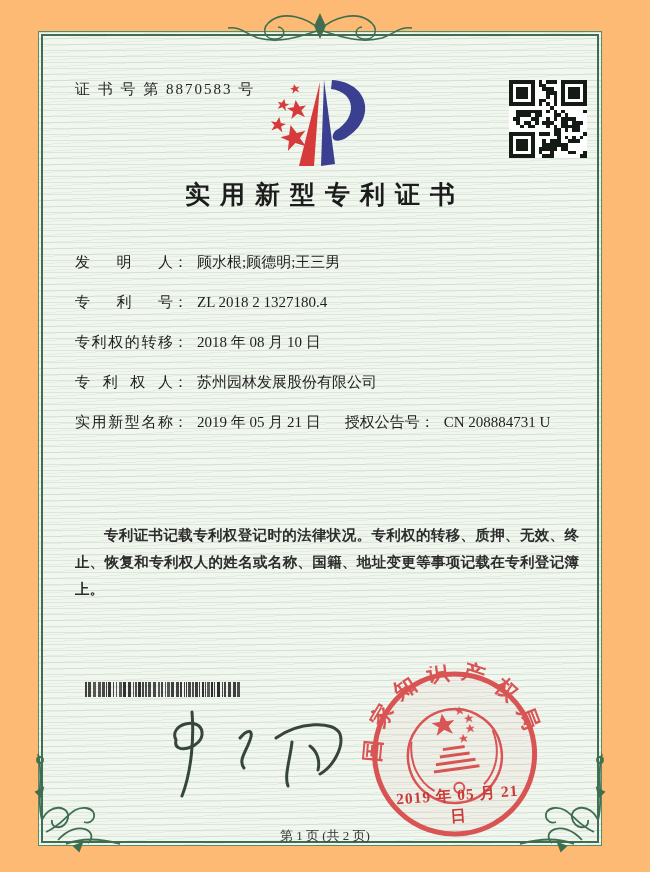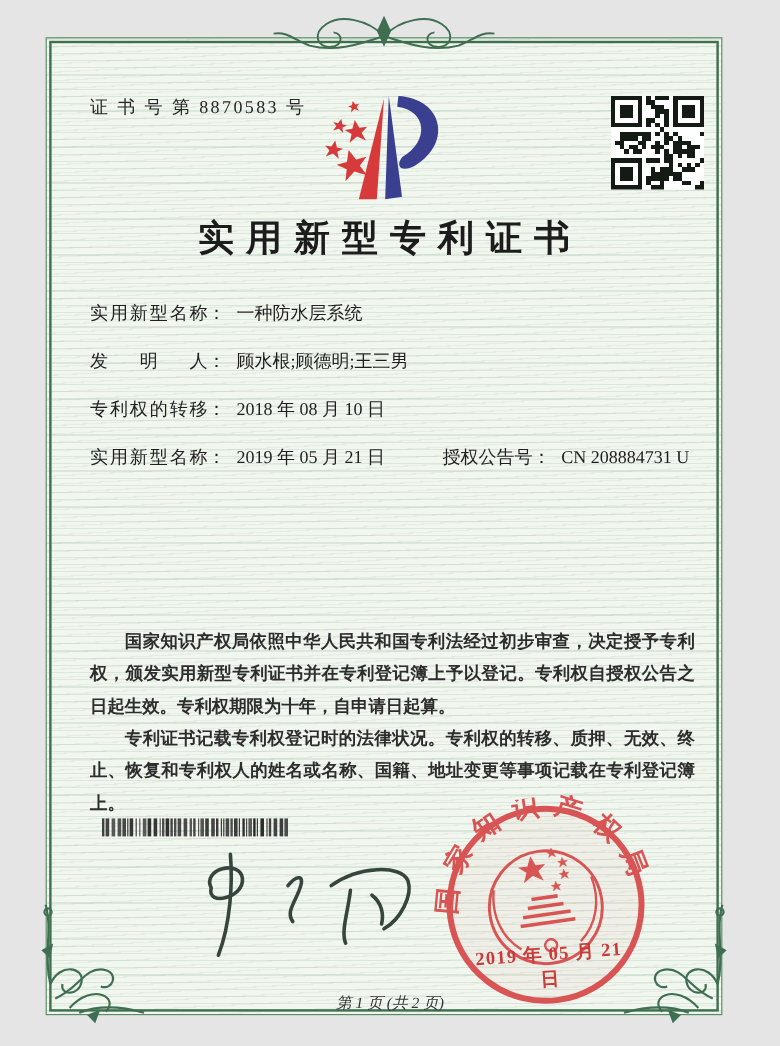--- a/index.html
+++ b/index.html
@@ -1,47 +1,47 @@
 <!DOCTYPE html>
 <html><head>
 <meta charset="utf-8">
 <style>
   html,body{margin:0;padding:0;background:#ffffff;}
-  .page{position:relative;width:650px;height:872px;background:#e5e5e5;overflow:hidden;
+  .page{position:relative;width:650px;height:872px;background:#fdba74;overflow:hidden;
         font-family:"Liberation Serif","DejaVu Serif",serif;color:#1f1f1f;}
   
   .frame{position:absolute;left:38px;top:31px;width:562px;height:813px;
          border:1px solid #5b8a66;
          background-color:#f1f6ee;
          background-image:
            repeating-linear-gradient(180deg, rgba(106,152,118,0.16) 0 1px, rgba(255,255,255,0) 1px 6px),
            repeating-linear-gradient(177deg, rgba(106,152,118,0.09) 0 1px, rgba(255,255,255,0) 1px 7px);}
   .frame::before{content:"";position:absolute;inset:2px;border:2px solid #3f6e51;pointer-events:none;}
   .orn{position:absolute;pointer-events:none;}
   .cert-no{position:absolute;left:75px;top:80px;font-size:15px;letter-spacing:2px;color:#262626;}
   .logo{position:absolute;left:252px;top:74px;}
   .qr{position:absolute;left:509px;top:80px;width:78px;height:78px;}
   .title{position:absolute;left:0;top:178px;width:650px;text-align:center;
-         font-size:30px;font-weight:700;letter-spacing:10px;color:#1c1c1c;}
+         font-size:25px;font-weight:700;letter-spacing:10px;color:#1c1c1c;}
   .fields{position:absolute;left:75px;top:252px;width:510px;font-size:15px;}
   .frow{height:40px;line-height:20px;white-space:nowrap;}
   .flabel{display:inline-block;width:98px;text-align:justify;text-align-last:justify;vertical-align:top;}
   .colon{margin-right:9px;}
-  .gpair2{margin-left:48px;}
+  .gpair2{margin-left:24px;}
   .body-text{position:absolute;left:75px;top:522px;width:504px;font-size:14.5px;
              line-height:27px;color:#2d2d2d;font-weight:600;text-align:justify;}
   .body-text p{margin:0;text-indent:2em;}
   .barcode{position:absolute;left:85px;top:682px;width:160px;height:15px;display:flex;align-items:stretch;}
   .barcode span{display:block;height:100%;background:#2a2a2a;}
   .signer{position:absolute;left:82px;top:727px;font-size:15.5px;letter-spacing:3px;line-height:29px;color:#262626;}
   .sig{position:absolute;left:148px;top:708px;}
   .seal{position:absolute;left:362px;top:664px;width:186px;height:186px;transform:rotate(-8deg);}
   .seal-date{position:absolute;left:388px;top:785px;width:140px;text-align:center;
              color:#c93a38;font-size:15.5px;font-weight:600;letter-spacing:1px;transform:rotate(-4deg);}
-  .footer{position:absolute;left:0;top:827px;width:650px;text-align:center;font-size:13px;color:#333;font-style:italic;}
+  .footer{position:absolute;left:0;top:827px;width:650px;text-align:center;font-size:13px;color:#333;}
   .hidden-defs{position:absolute;width:0;height:0;overflow:hidden;}
 </style>
 </head>
 <body>
 
 <div class="page">
 
   <svg class="hidden-defs" aria-hidden="true">
       <defs>
     <polygon id="star5" points="0,-10 2.94,-3.09 9.51,-3.09 4.19,1.18 6.88,8.09 0,3.82 -6.88,8.09 -4.19,1.18 -9.51,-3.09 -2.94,-3.09"></polygon>
@@ -227,35 +227,37 @@
       <rect x="10" y="20" width="1" height="1" fill="#141a14"></rect>
       <rect x="11" y="20" width="1" height="1" fill="#141a14"></rect>
       <rect x="19" y="20" width="1" height="1" fill="#141a14"></rect>
       <rect x="20" y="20" width="1" height="1" fill="#141a14"></rect>
     </svg>
 
   <div class="title">实用新型专利证书</div>
 
   <div class="fields">
     <div class="frow">
-      <span class="flabel">实用新型名称</span><span class="colon">：</span><span>一种防水层系统</span>
-    </div>
-    <div class="frow">
       <span class="flabel">发明人</span><span class="colon">：</span><span>顾水根;顾德明;王三男</span>
     </div>
     <div class="frow">
+      <span class="flabel">专利号</span><span class="colon">：</span><span>ZL 2018 2 1327180.4</span>
+    </div>
+    <div class="frow">
       <span class="flabel">专利权的转移</span><span class="colon">：</span><span>2018 年 08 月 10 日</span>
     </div>
     <div class="frow">
+      <span class="flabel">专利权人</span><span class="colon">：</span><span>苏州园林发展股份有限公司</span>
+    </div>
+    <div class="frow">
       <span class="flabel">实用新型名称</span><span class="colon">：</span><span>2019 年 05 月 21 日</span><span class="gpair2"><span>授权公告号</span><span class="colon">：</span><span>CN 208884731 U</span></span>
     </div>
   </div>
 
   <div class="body-text">
-    <p>国家知识产权局依照中华人民共和国专利法经过初步审查，决定授予专利权，颁发实用新型专利证书并在专利登记簿上予以登记。专利权自授权公告之日起生效。专利权期限为十年，自申请日起算。</p>
     <p>专利证书记载专利权登记时的法律状况。专利权的转移、质押、无效、终止、恢复和专利权人的姓名或名称、国籍、地址变更等事项记载在专利登记簿上。</p>
   </div>
 
   <div class="barcode" id="barcode">
       <span style="width: 2px; margin-right: 1px; opacity: 0.89;"></span>
       <span style="width: 3px; margin-right: 2px; opacity: 0.88;"></span>
       <span style="width: 3px; margin-right: 2px; opacity: 0.77;"></span>
       <span style="width: 3px; margin-right: 1px; opacity: 0.8;"></span>
       <span style="width: 3px; margin-right: 1px; opacity: 0.85;"></span>
       <span style="width: 1px; margin-right: 1px; opacity: 0.92;"></span>

